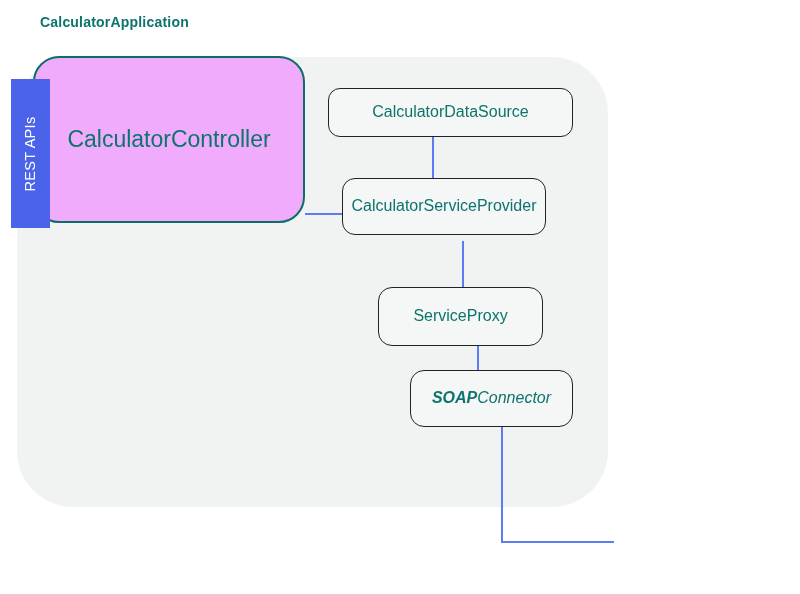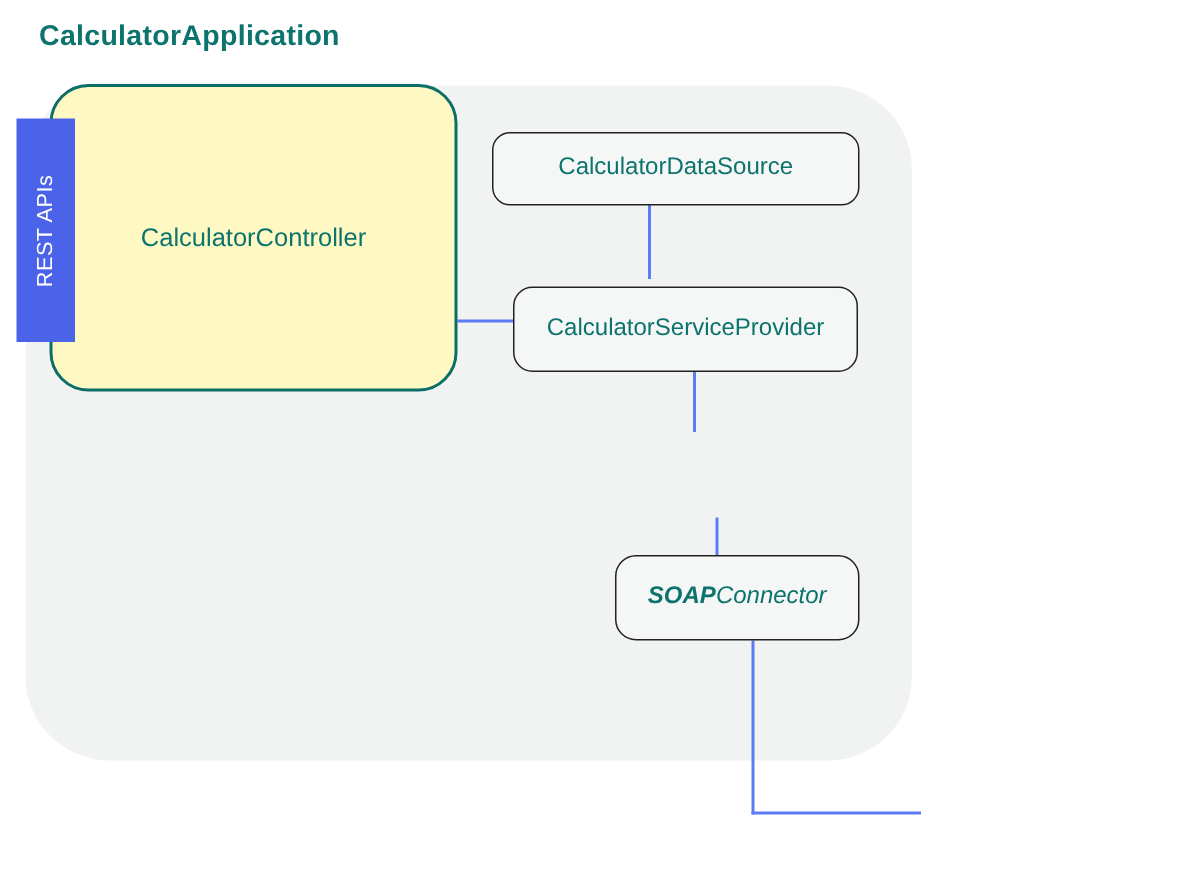--- a/index.html
+++ b/index.html
@@ -16,23 +16,23 @@
   .canvas {
     position: relative;
     width: 800px;
     height: 594px;
     background: #ffffff;
     font-family: "Liberation Sans", sans-serif;
     overflow: hidden;
   }
   .title {
     position: absolute;
-    left: 26px;
+    left: 40px;
     top: 14px;
-    font-size: 19px;
+    font-size: 14px;
     font-weight: 700;
     color: var(--teal);
     letter-spacing: 0.2px;
   }
   .boundary {
     position: absolute;
     left: 17px;
     top: 57px;
     width: 591px;
     height: 450px;
@@ -45,25 +45,25 @@
   }
   .node {
     position: absolute;
     display: flex;
     align-items: center;
     justify-content: center;
     text-align: center;
     color: var(--teal);
   }
   .node-controller {
-    left: 33px; top: 56px; width: 272px; height: 205px;
-    background: #fef9c3;
+    left: 33px; top: 56px; width: 272px; height: 167px;
+    background: #f0abfc;
     border: 2.5px solid var(--teal-border);
     border-radius: 26px;
-    font-size: 17px;
+    font-size: 23px;
     font-weight: 400;
   }
   .rest-badge {
     position: absolute;
     left: 11px; top: 79px; width: 39px; height: 149px;
     background: var(--blue-badge);
     display: flex;
     align-items: center;
     justify-content: center;
   }
@@ -76,21 +76,21 @@
     letter-spacing: 0.3px;
   }
   .node-small {
     background: var(--node-fill);
     border: 1.5px solid var(--node-border);
     font-size: 16px;
     font-weight: 500;
     line-height: 1.3;
   }
   .node-datasource       { left: 328px; top:  88px; width: 245px; height: 49px; border-radius: 12px; }
-  .node-serviceprovider  { left: 342px; top: 191px; width: 230px; height: 57px; border-radius: 13px; }
+  .node-serviceprovider  { left: 342px; top: 178px; width: 204px; height: 57px; border-radius: 13px; }
   .node-serviceproxy     { left: 378px; top: 287px; width: 165px; height: 59px; border-radius: 14px; }
   .node-soapconnector    { left: 410px; top: 370px; width: 163px; height: 57px; border-radius: 14px; font-style: italic; }
   .node-webservice {
     left: 613px; top: 490px; width: 172px; height: 85px;
     background: #ffffff;
     border: 2px dotted var(--node-border);
     border-radius: 14px;
     font-size: 16.5px;
     font-weight: 500;
     line-height: 1.35;
@@ -129,19 +129,22 @@
   </div>
 
   <div class="node node-small node-datasource">
     <span>CalculatorDataSource</span>
   </div>
 
   <div class="node node-small node-serviceprovider">
     <span>CalculatorServiceProvider</span>
   </div>
 
+  <div class="node node-small node-serviceproxy">
+    <span>ServiceProxy</span>
+  </div>
 
   <div class="node node-small node-soapconnector">
     <span><span class="bold">SOAP</span><span>Connector</span></span>
   </div>
 
 
 </div>
 
 </body></html>

